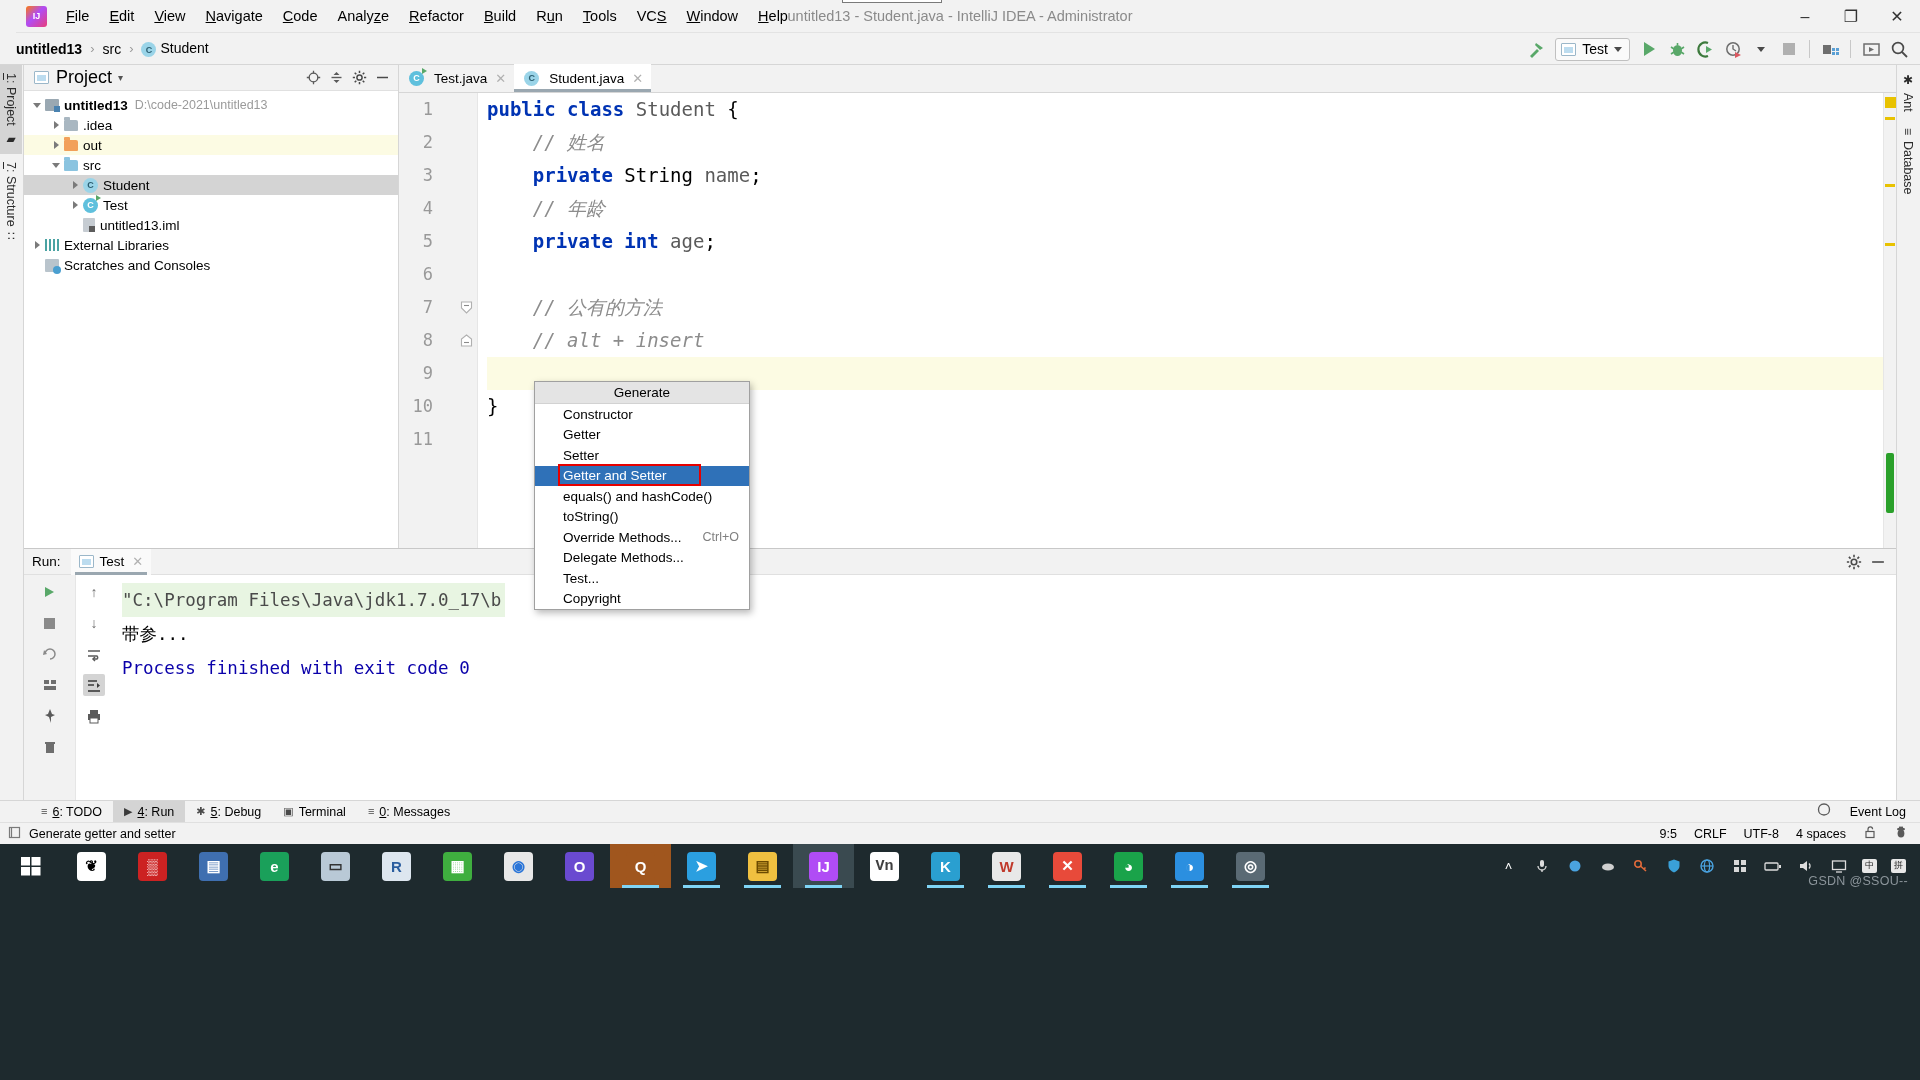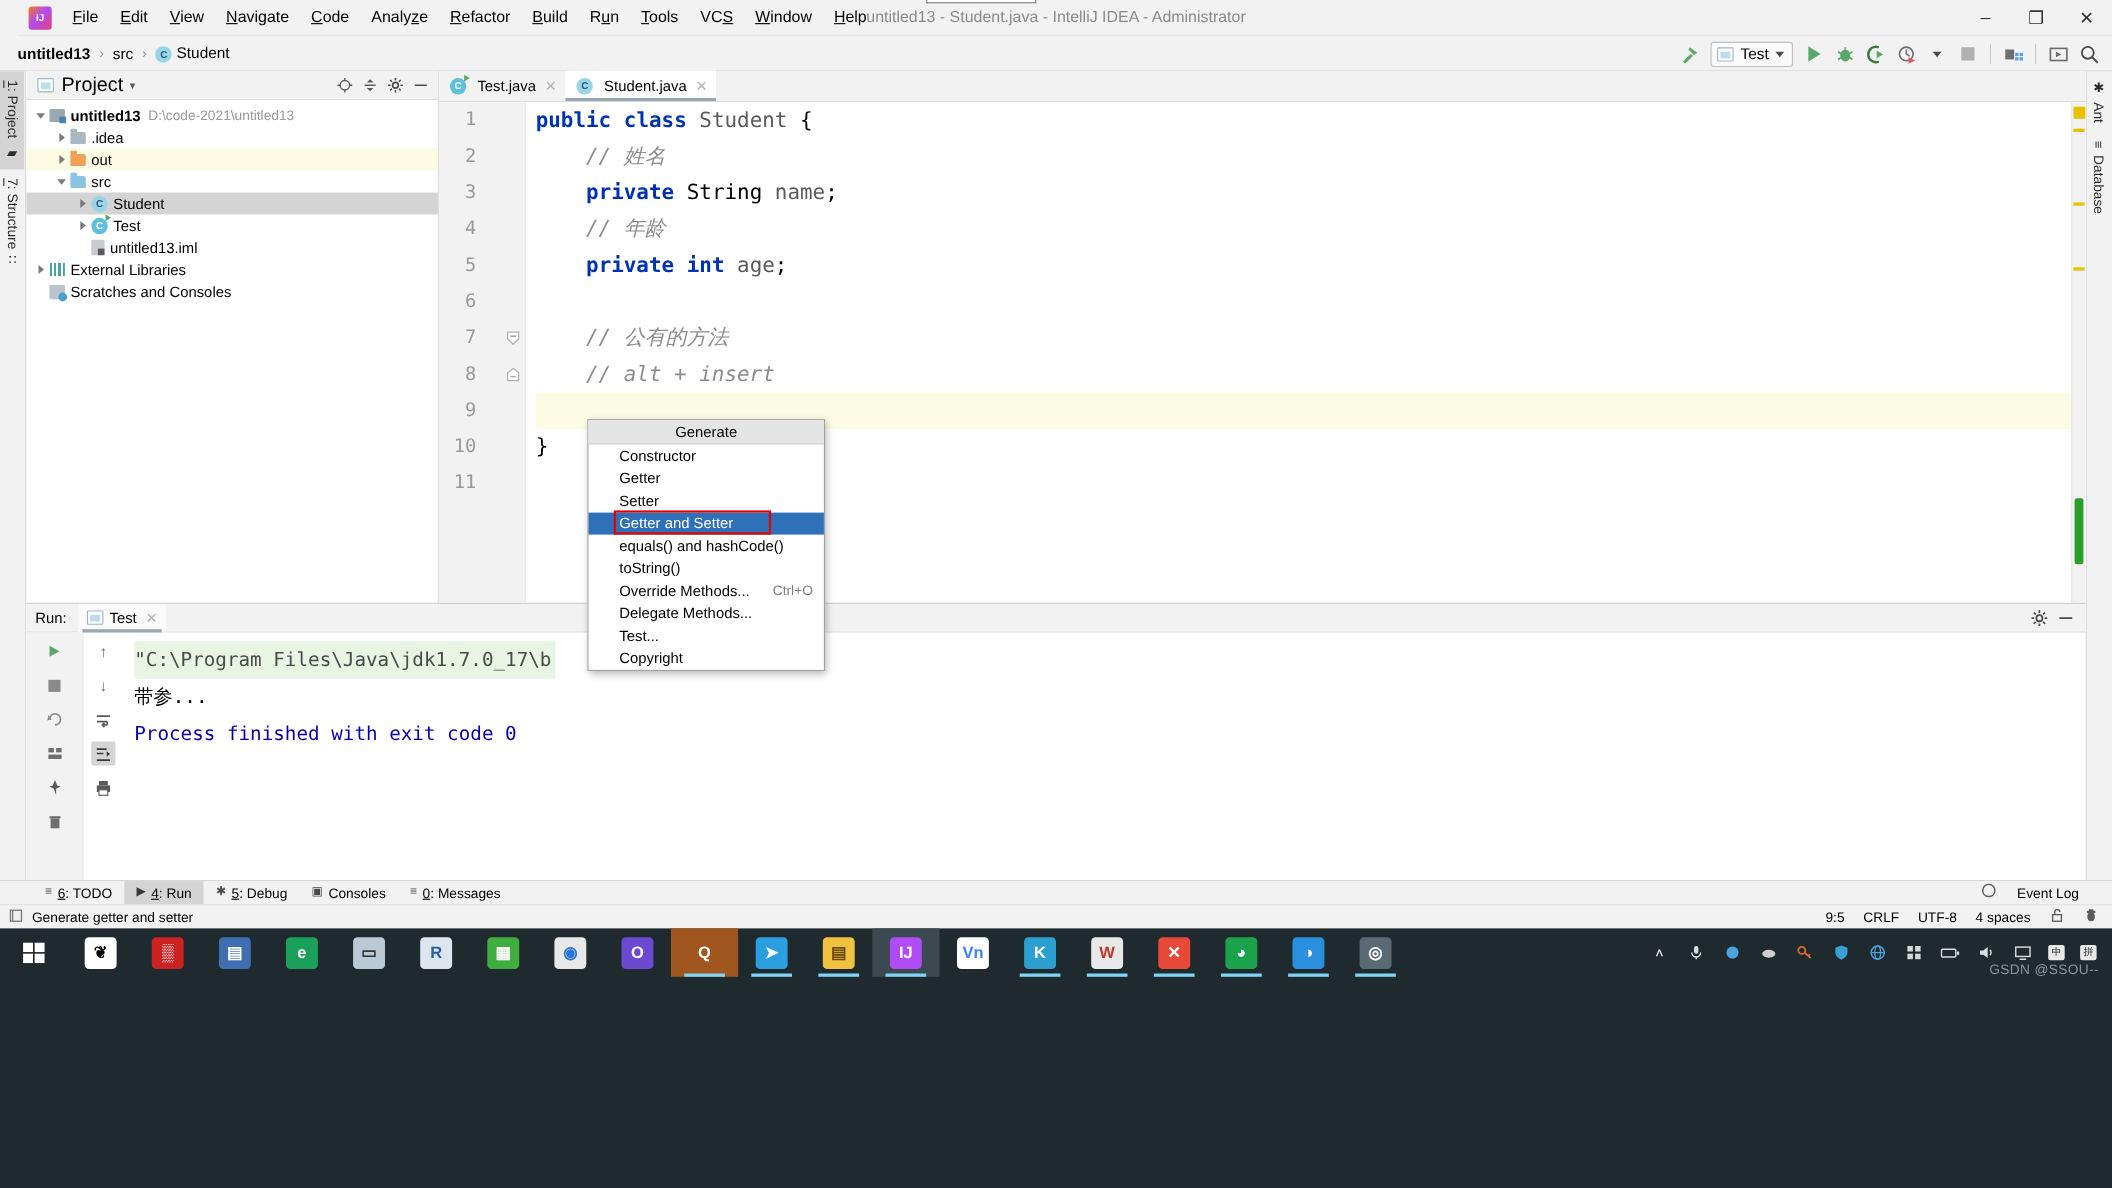--- a/index.html
+++ b/index.html
@@ -319,21 +319,21 @@
     position: absolute; left: 0; top: 800px; width: 1920px; height: 22px;
     background: #f2f2f2; display: flex; align-items: center; padding-left: 30px;
     border-top: 1px solid #d6d6d6;
   }
   .btab {
     display: flex; align-items: center; gap: 5px; height: 22px; padding: 0 11px;
     font-size: 12.5px;
   }
   .btab.active { background: #d4d4d4; }
   .btab u { text-decoration: underline; }
-  .bottom-right { margin-left: auto; display: flex; align-items: center; gap: 19px; padding-right: 30px; font-size: 12.5px; }
+  .bottom-right { margin-left: auto; display: flex; align-items: center; gap: 19px; padding-right: 14px; font-size: 12.5px; }
   .statusbar {
     position: absolute; left: 0; top: 822px; width: 1920px; height: 22px;
     background: #f2f2f2; display: flex; align-items: center; padding-left: 8px;
     font-size: 12.5px; border-top: 1px solid #e0e0e0;
   }
   .status-right { margin-left: auto; display: flex; align-items: center; gap: 17px; padding-right: 12px; }
 
   
   .taskbar {
     position: absolute; left: 0; top: 844px; width: 1920px; height: 236px;
@@ -779,21 +779,21 @@
         <div class="btab active">
           <span style="font-size: 11px; color: rgb(58, 58, 58); line-height: 1;">▶</span>
           <span><u>4</u>: Run</span>
         </div>
         <div class="btab">
           <span style="font-size: 11px; color: rgb(74, 74, 74); line-height: 1;">✱</span>
           <span><u>5</u>: Debug</span>
         </div>
         <div class="btab">
           <span style="font-size: 11px; color: rgb(74, 74, 74); line-height: 1;">▣</span>
-          <span>Consoles</span>
+          <span>Terminal</span>
         </div>
         <div class="btab">
           <span style="font-size: 11px; color: rgb(74, 74, 74); line-height: 1;">≡</span>
           <span><u>0</u>: Messages</span>
         </div>
       </div>
     <div class="bottom-right">
       <span>
         <svg width="14" height="14" viewBox="0 0 14 14">
             <path d="M7 1 C3.5 1 1.5 3.5 1.5 6.5 C1.5 9.5 3.5 12 7 12 C10.5 12 12.5 9.5 12.5 6.5 C12.5 3.5 10.5 1 7 1 Z" stroke="#5a5a5a" stroke-width="1.3" fill="none"></path>
@@ -876,21 +876,21 @@
           <div class="tb-ico running">
             <span class="glyph" style="background: rgb(43, 159, 224); color: rgb(255, 255, 255);">➤</span>
           </div>
           <div class="tb-ico running">
             <span class="glyph" style="background: rgb(240, 192, 64); color: rgb(107, 74, 0);">▤</span>
           </div>
           <div class="tb-ico act running">
             <span class="glyph" style="background: rgb(176, 76, 245); color: rgb(255, 255, 255);">IJ</span>
           </div>
           <div class="tb-ico">
-            <span class="glyph" style="background: rgb(255, 255, 255); color: #3b82f6;">Vn</span>
+            <span class="glyph" style="background: rgb(255, 255, 255); color: #404040; font-family: Liberation Mono, monospace;">Vn</span>
           </div>
           <div class="tb-ico running">
             <span class="glyph" style="background: rgb(42, 159, 208); color: rgb(255, 255, 255);">K</span>
           </div>
           <div class="tb-ico running">
             <span class="glyph" style="background: rgb(232, 232, 232); color: rgb(192, 57, 43);">W</span>
           </div>
           <div class="tb-ico running">
             <span class="glyph" style="background: rgb(232, 74, 58); color: rgb(255, 255, 255);">✕</span>
           </div>

